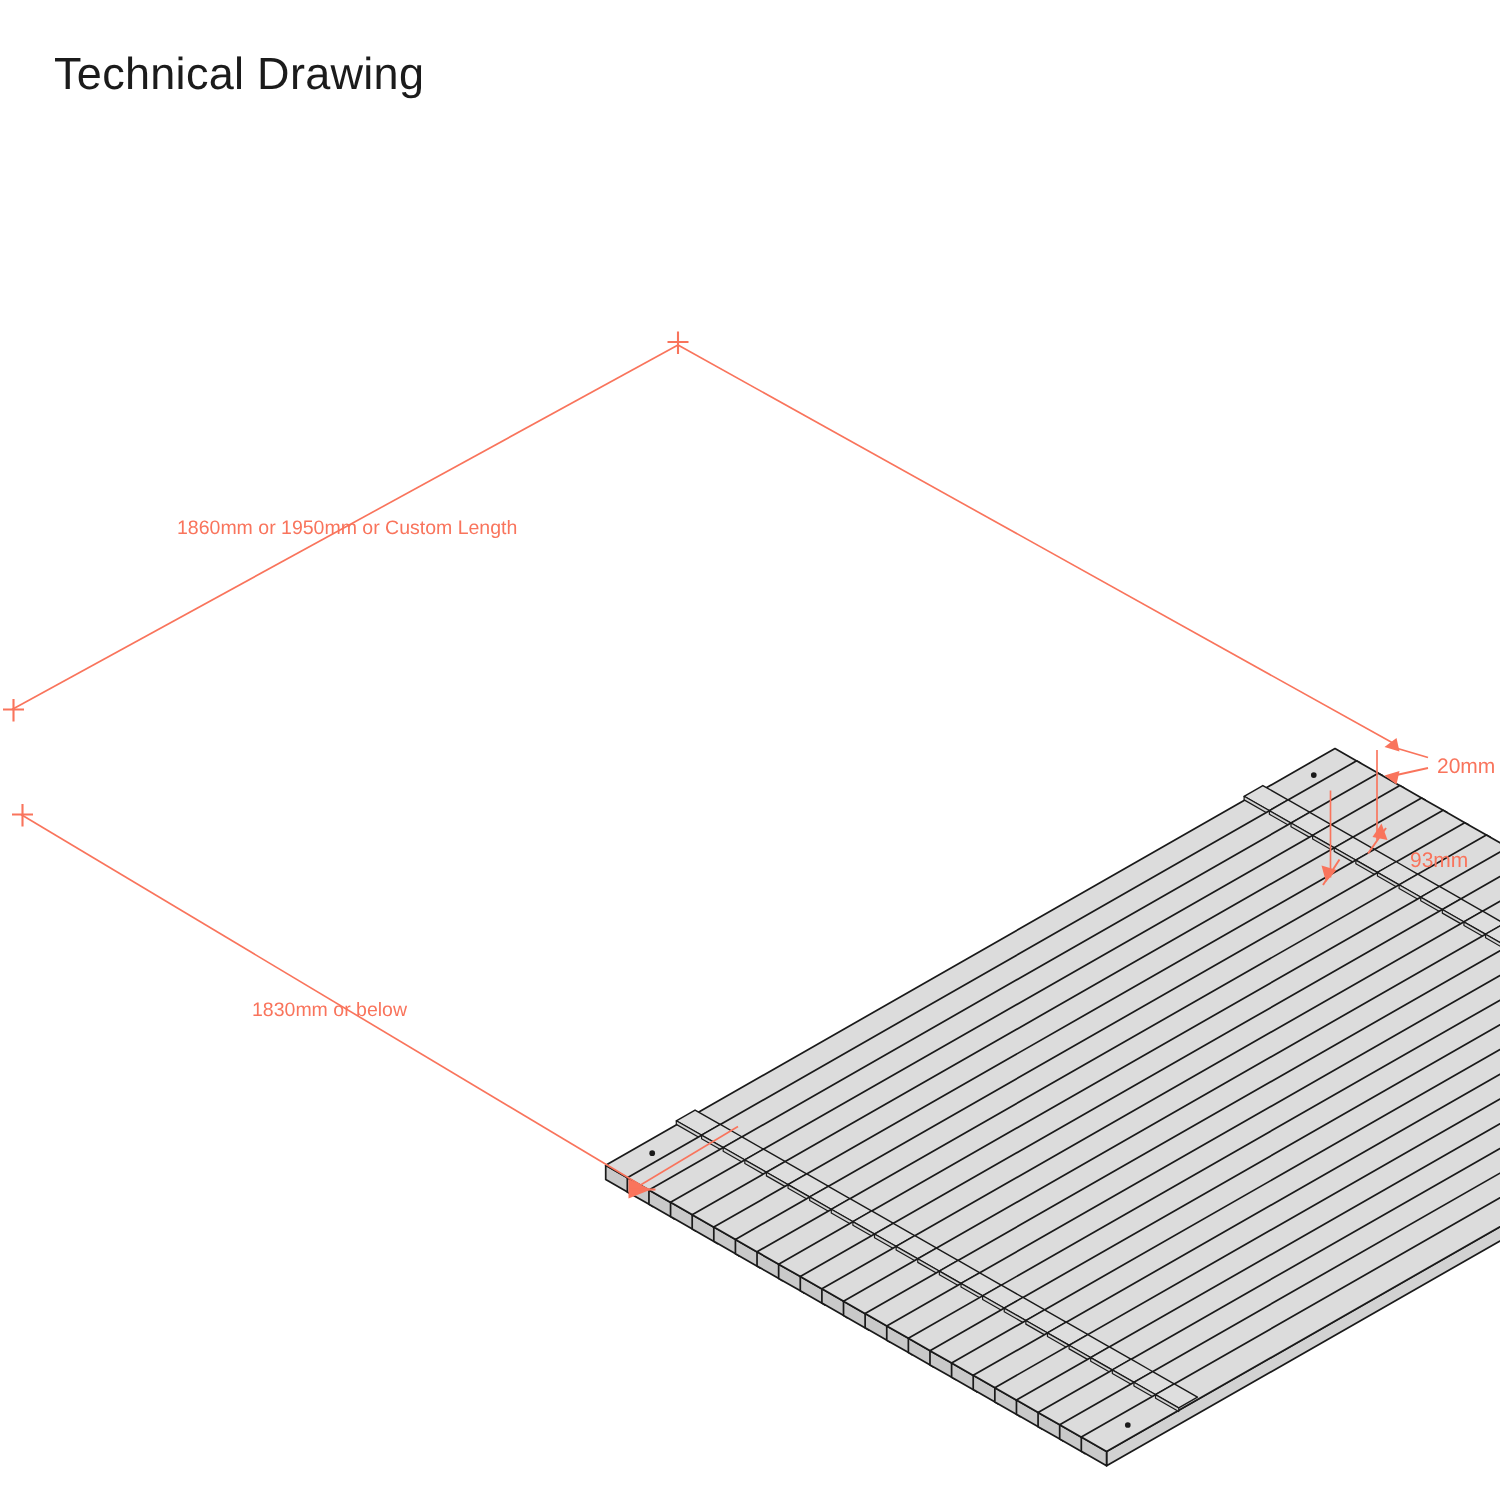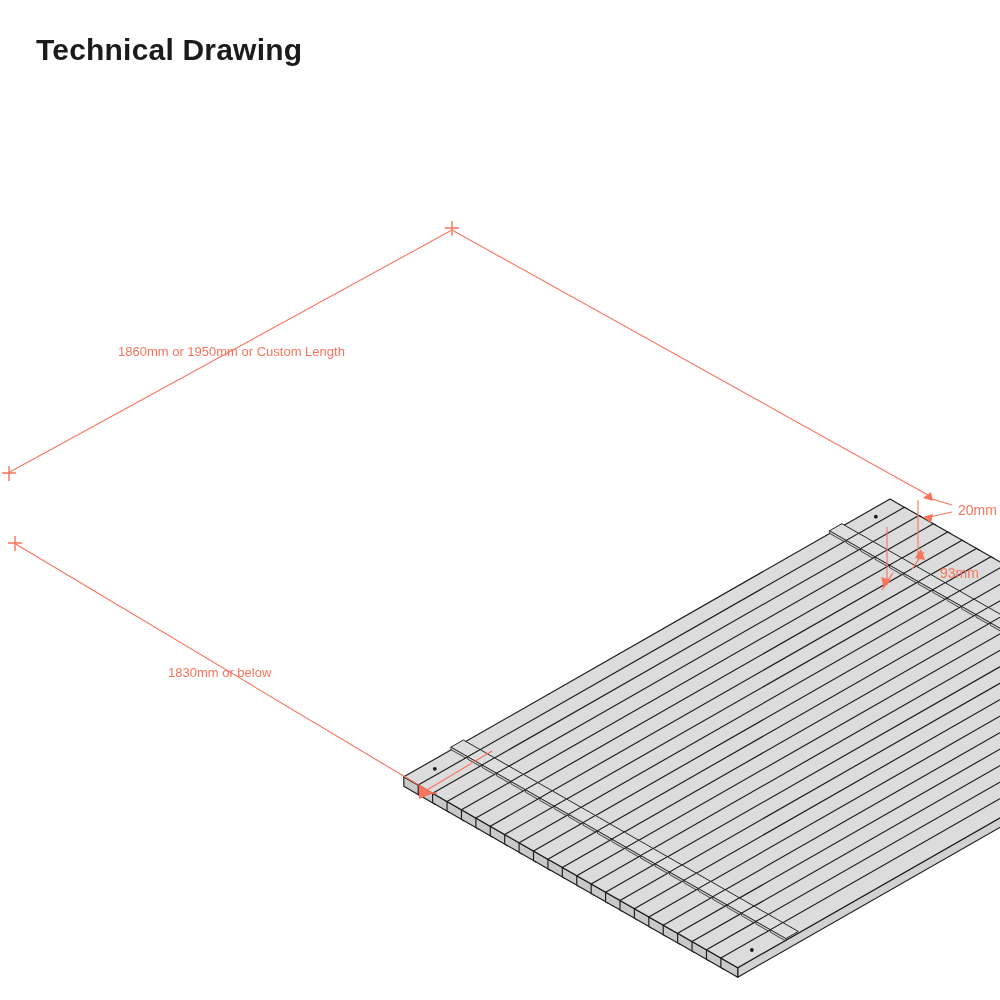--- a/index.html
+++ b/index.html
@@ -19,21 +19,21 @@
     width: 1000px;
     height: 1000px;
     background: #ffffff;
   }
   #page-title {
     position: absolute;
     left: 36px;
     top: 33px;
     font-family: "Liberation Sans", sans-serif;
     font-size: 30px;
-    font-weight: 700;
+    font-weight: 400;
     letter-spacing: 0.2px;
     color: #1b1b1b;
     white-space: nowrap;
   }
   #drawing-canvas {
     position: absolute;
     left: 0;
     top: 0;
     width: 1000px;
     height: 1000px;

